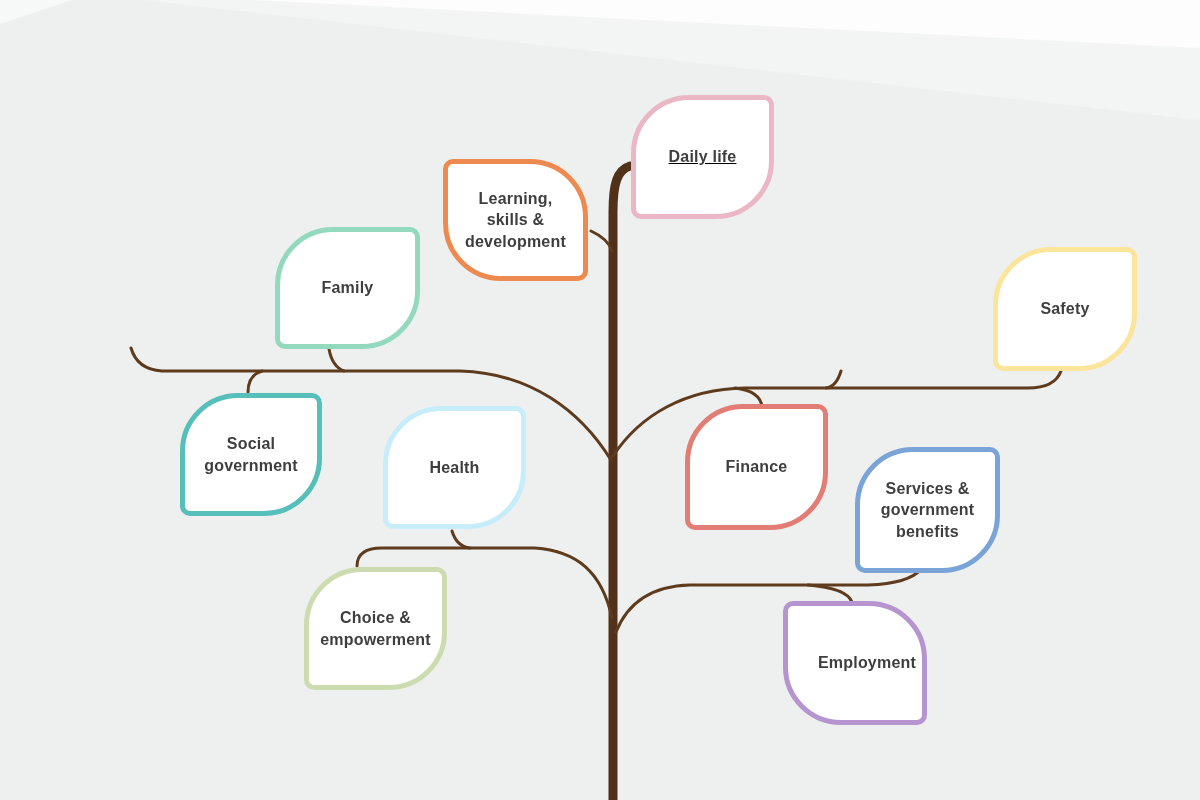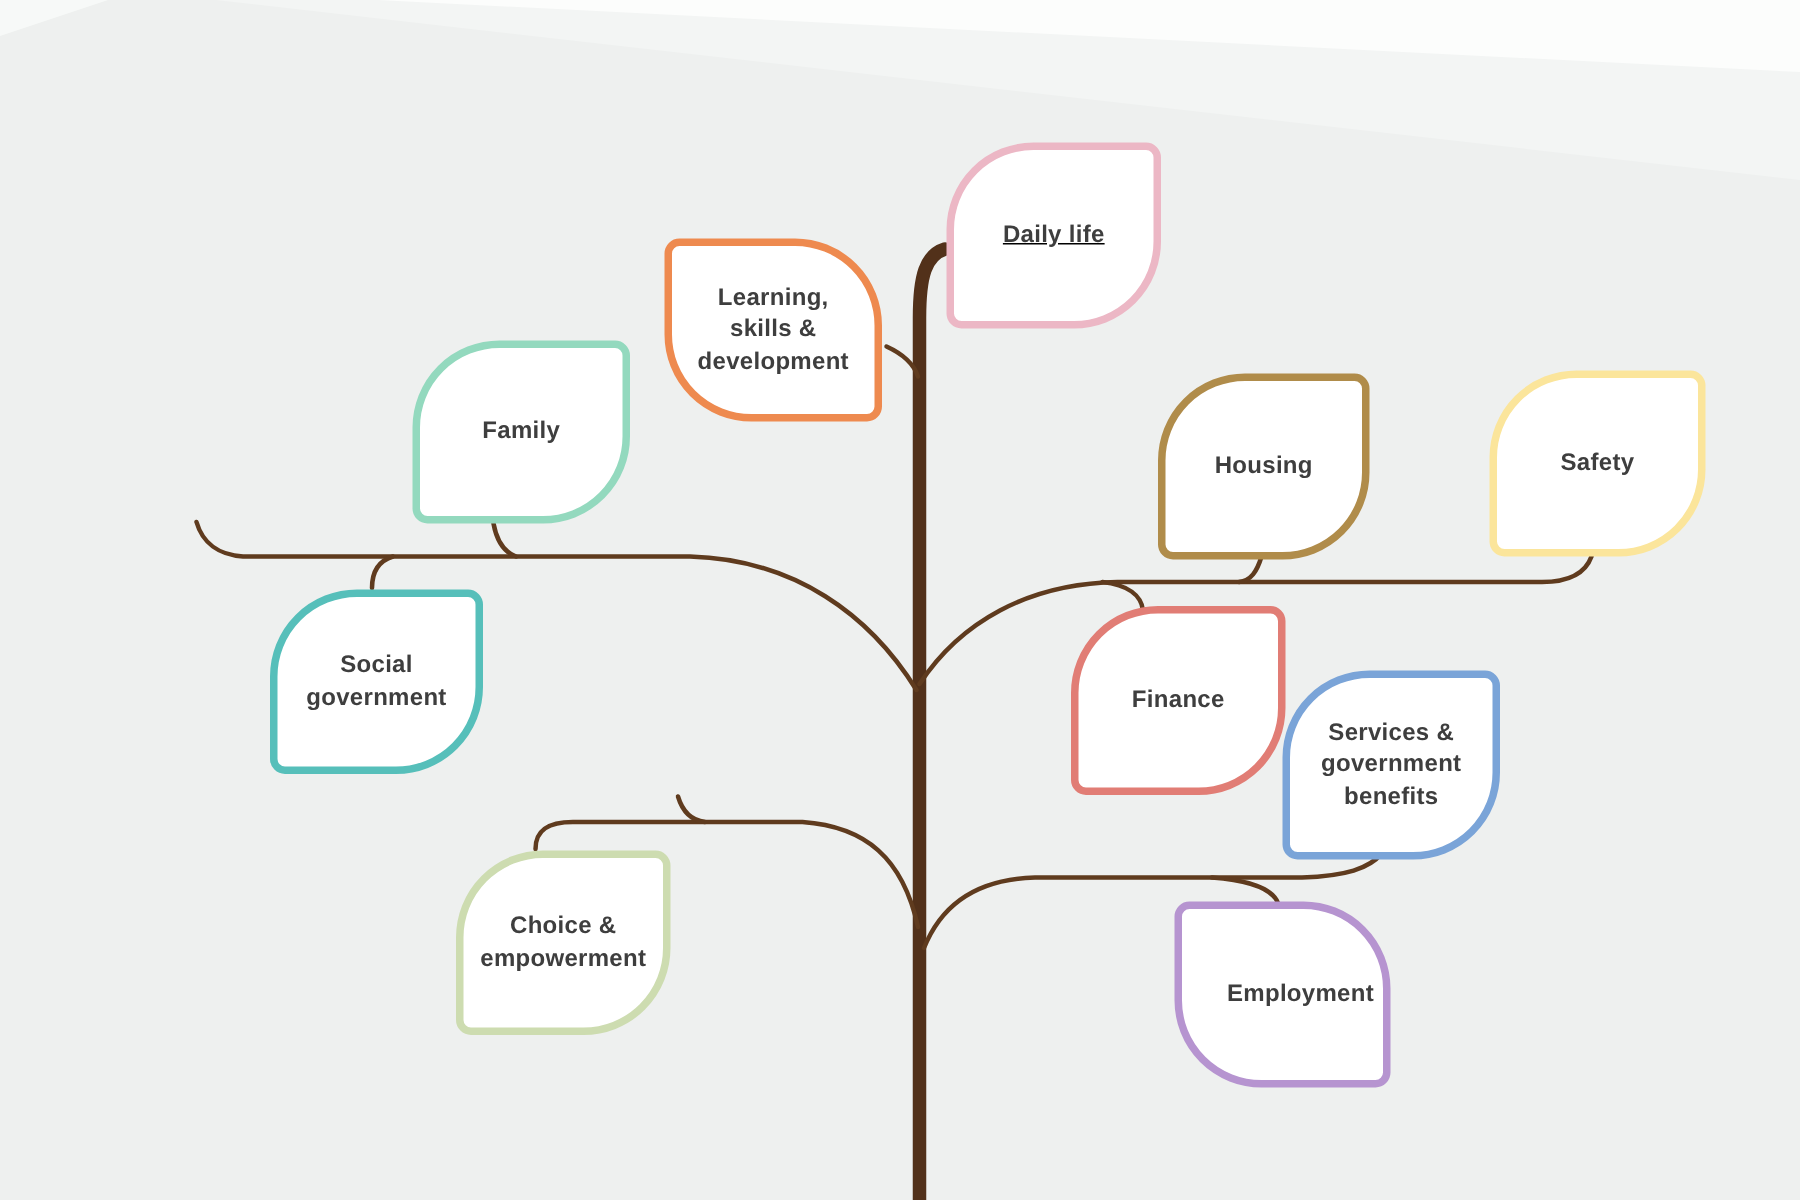--- a/index.html
+++ b/index.html
@@ -86,35 +86,35 @@
   <div class="leaf leaf-left" style="left: 443px; top: 159px; width: 145px; height: 122px; border-color: rgb(238, 138, 79);">
     <span class="leaf-label">Learning,
 skills &amp;
 development</span>
   </div>
 
   <div class="leaf leaf-right" style="left: 631px; top: 95px; width: 143px; height: 124px; border-color: rgb(236, 183, 197); text-decoration: underline;">
     <span class="leaf-label">Daily life</span>
   </div>
 
-  <div class="leaf leaf-right" style="left: 772px; top: 249px; width: 141px; height: 124px; border-color: rgb(176, 140, 74);">
-    <span class="leaf-label">Housing</span>
-  </div>
 
   <div class="leaf leaf-right" style="left: 993px; top: 247px; width: 144px; height: 124px; border-color: rgb(251, 229, 155);">
     <span class="leaf-label">Safety</span>
   </div>
 
   <div class="leaf leaf-right" style="left: 180px; top: 393px; width: 142px; height: 123px; border-color: rgb(86, 191, 186);">
     <span class="leaf-label">Social
 government</span>
   </div>
 
+  <div class="leaf leaf-right" style="left: 383px; top: 406px; width: 143px; height: 123px; border-color: rgb(199, 237, 250);">
+    <span class="leaf-label">Health</span>
+  </div>
 
-  <div class="leaf leaf-right" style="left: 714px; top: 404px; width: 143px; height: 126px; border-color: rgb(225, 125, 117); text-align: right;">
+  <div class="leaf leaf-right" style="left: 685px; top: 404px; width: 143px; height: 126px; border-color: rgb(225, 125, 117); text-align: right;">
     <span class="leaf-label">Finance</span>
   </div>
 
   <div class="leaf leaf-right" style="left: 855px; top: 447px; width: 145px; height: 126px; border-color: rgb(122, 164, 216);">
     <span class="leaf-label">Services &amp;
 government
 benefits</span>
   </div>
 
   <div class="leaf leaf-right" style="left: 304px; top: 567px; width: 143px; height: 123px; border-color: rgb(205, 220, 176);">

